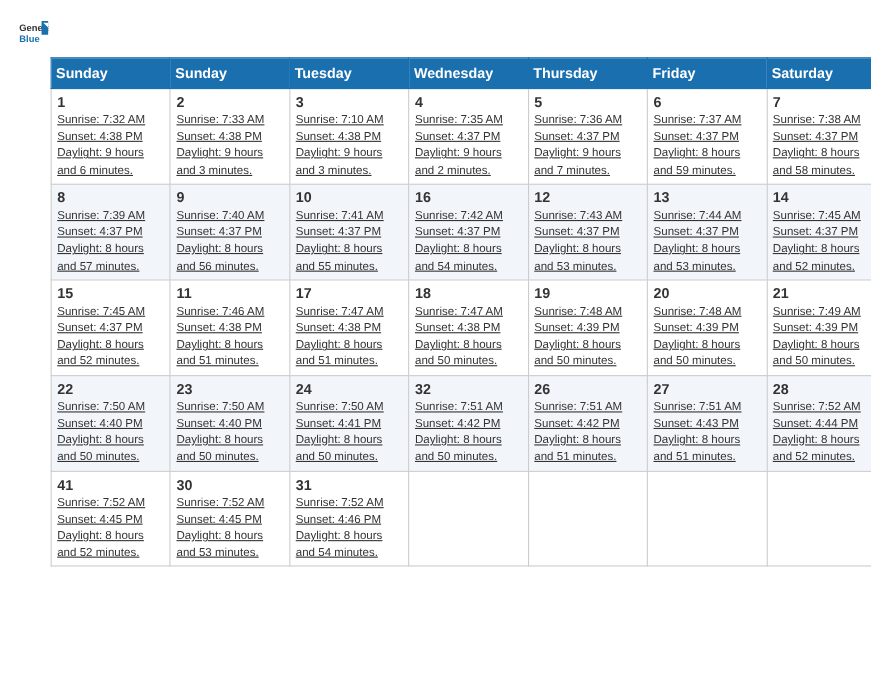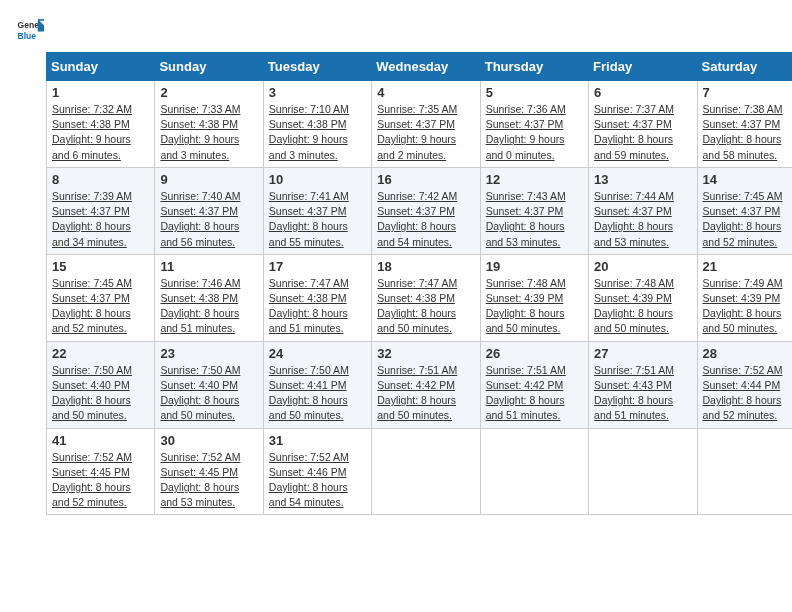--- a/index.html
+++ b/index.html
@@ -128,21 +128,21 @@
             <div>Daylight: 9 hours</div>
             <div>and 2 minutes.</div>
           </div>
         </td>
         <td>
           <span class="day-num">5</span>
           <div class="cell-text">
             <div>Sunrise: 7:36 AM</div>
             <div>Sunset: 4:37 PM</div>
             <div>Daylight: 9 hours</div>
-            <div>and 0 minutes.</div>
+            <div>and 7 minutes.</div>
           </div>
         </td>
         <td>
           <span class="day-num">6</span>
           <div class="cell-text">
             <div>Sunrise: 7:37 AM</div>
             <div>Sunset: 4:37 PM</div>
             <div>Daylight: 8 hours</div>
             <div>and 59 minutes.</div>
           </div>
@@ -157,21 +157,21 @@
           </div>
         </td>
       </tr>
       <tr>
         <td>
           <span class="day-num">8</span>
           <div class="cell-text">
             <div>Sunrise: 7:39 AM</div>
             <div>Sunset: 4:37 PM</div>
             <div>Daylight: 8 hours</div>
-            <div>and 34 minutes.</div>
+            <div>and 57 minutes.</div>
           </div>
         </td>
         <td>
           <span class="day-num">9</span>
           <div class="cell-text">
             <div>Sunrise: 7:40 AM</div>
             <div>Sunset: 4:37 PM</div>
             <div>Daylight: 8 hours</div>
             <div>and 56 minutes.</div>
           </div>

